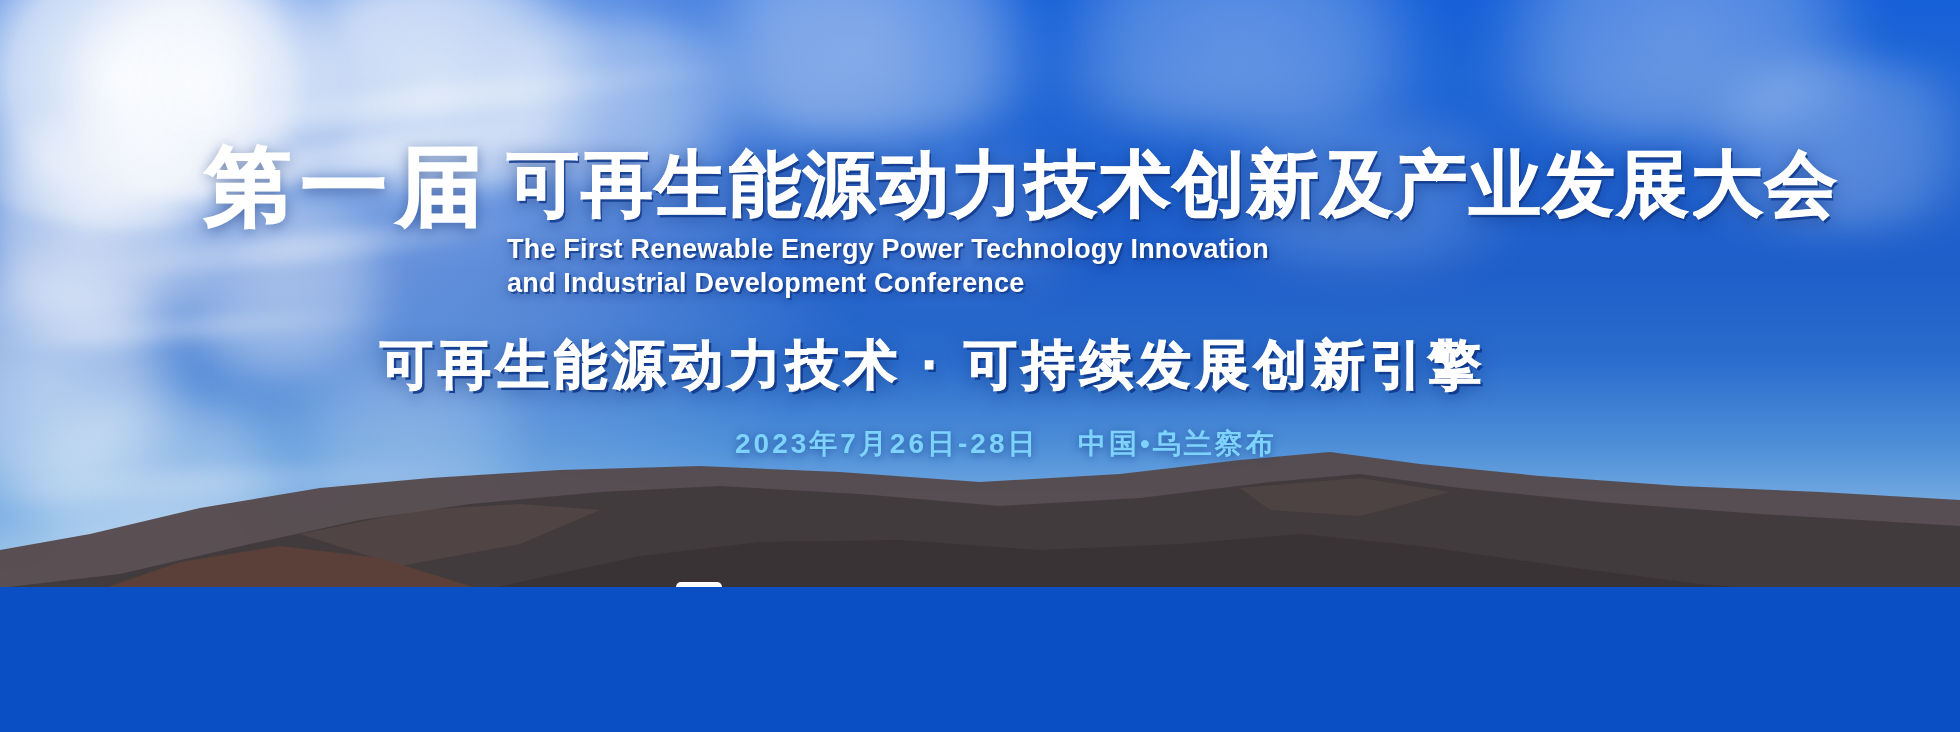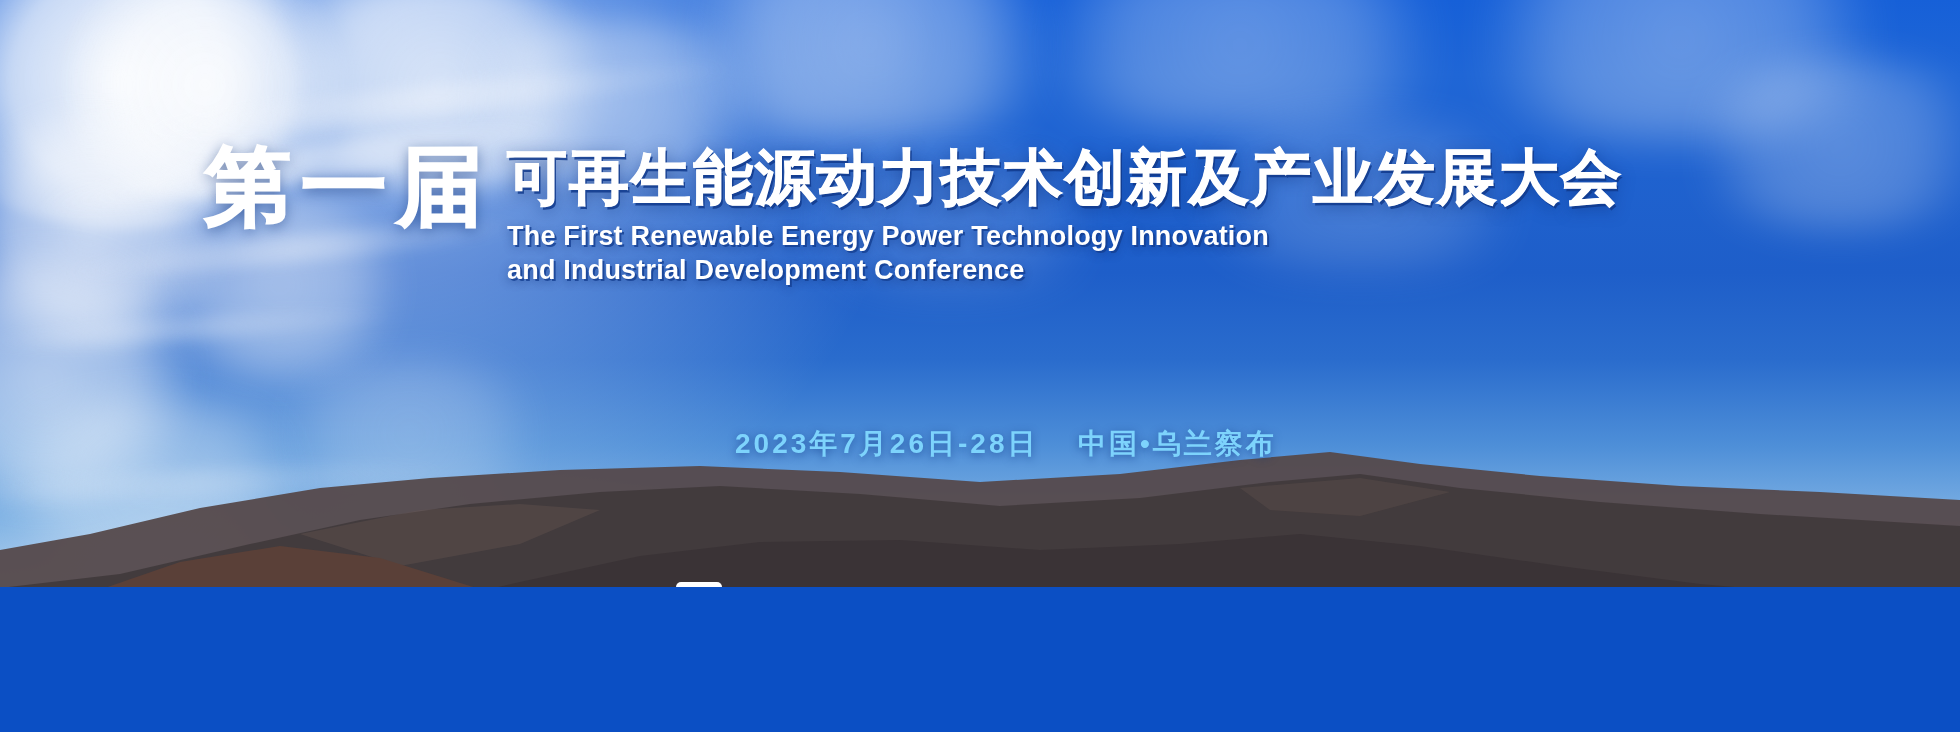--- a/index.html
+++ b/index.html
@@ -113,21 +113,21 @@
     padding-top:4px;
   }
 
   .title-stack {
     display:flex;
     flex-direction:column;
     padding-top:6px;
   }
 
   .main-title-cn {
-    font-size:60px;
+    font-size:72px;
     font-weight:bold;
     color:#ffffff;
     letter-spacing:2px;
     white-space:nowrap;
     line-height:1.08;
     text-shadow:2px 3px 0 rgba(16,58,140,.85), 0 4px 16px rgba(8,36,105,.5);
     -webkit-text-stroke:1px #ffffff;
   }
 
   .sub-en {
@@ -399,20 +399,21 @@
 
       <div class="title-stack">
         <div class="main-title-cn">可再生能源动力技术创新及产业发展大会</div>
         <div class="sub-en">
           <div>The First Renewable Energy Power Technology Innovation</div>
           <div>and Industrial Development Conference</div>
         </div>
       </div>
     </div>
 
+    <div class="slogan">可再生能源动力技术 · 可持续发展创新引擎</div>
 
     <div class="datebar">
       <span>2023年7月26日-28日</span>
       <span class="gap"></span>
       <span>中国•乌兰察布</span>
     </div>
 
   </div>
 </div>
 

